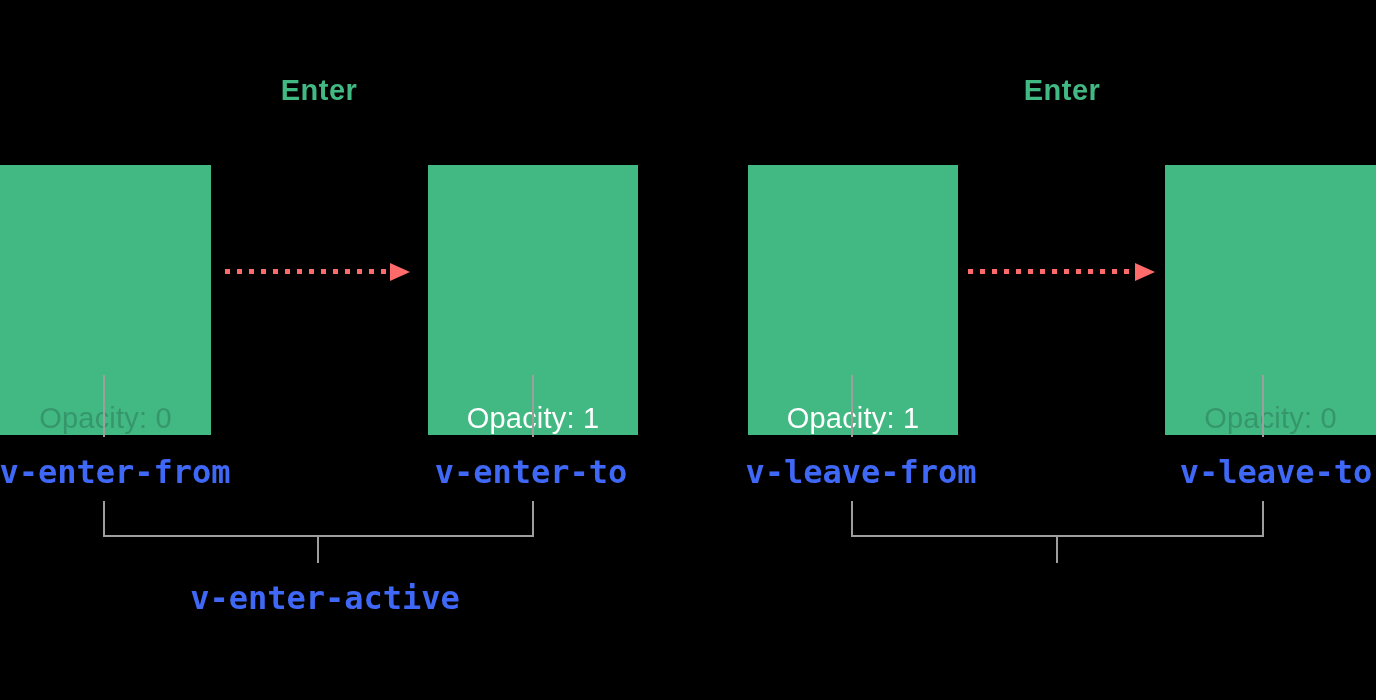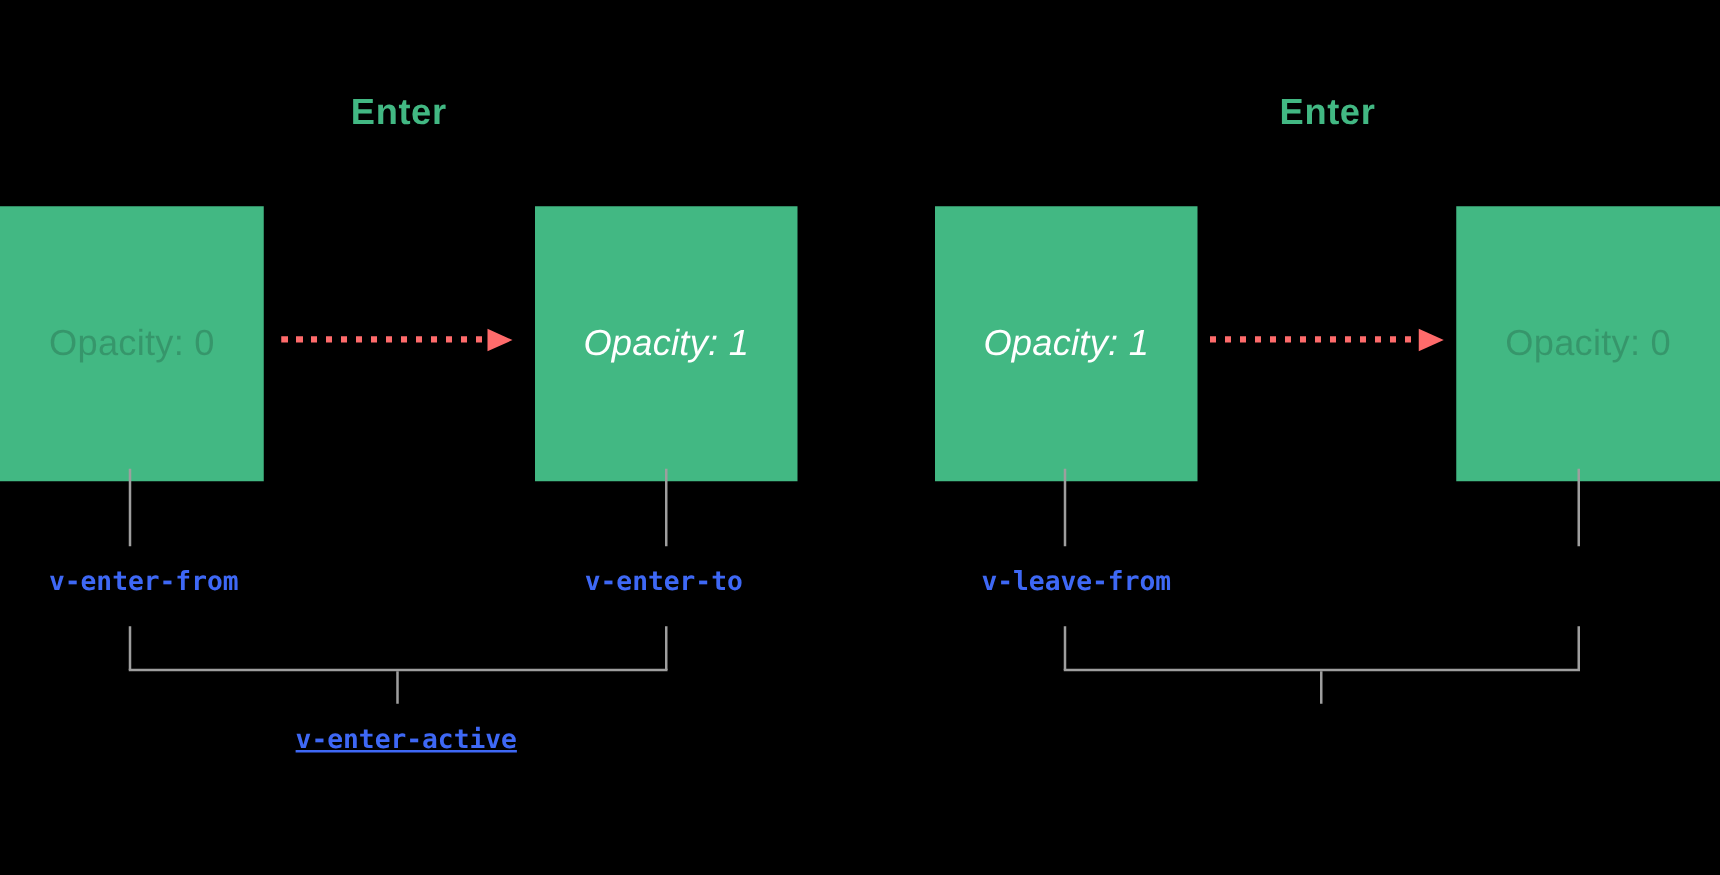--- a/index.html
+++ b/index.html
@@ -30,37 +30,37 @@
     font-weight: 700;
     color: var(--title-green);
     letter-spacing: 0.5px;
   }
   .title-enter { left: 0; width: 638px; }
   .title-leave { left: 748px; width: 628px; }
 
   .box {
     position: absolute;
     top: 165px;
-    height: 220px;
+    height: 270px;
     background: var(--box-green);
     display: flex;
-    align-items: center;
+    align-items: flex-end;
     justify-content: center;
   }
   .box span {
     font-size: 29px;
     font-weight: 500;
     letter-spacing: 0.2px;
     white-space: nowrap;
   }
   .box-1 { left: 0; width: 211px; }
   .box-2 { left: 428px; width: 210px; }
   .box-3 { left: 748px; width: 210px; }
   .box-4 { left: 1165px; width: 211px; }
-  .label-solid { color: var(--box-text-white); font-style: italic; }
+  .label-solid { color: var(--box-text-white); }
   .label-faded { color: var(--box-text-faded); }
 
   .arrow-dashes {
     position: absolute;
     top: 269px;
     height: 5px;
     background: repeating-linear-gradient(90deg,
       var(--arrow-red) 0 5px, transparent 5px 12px);
   }
   .arrow-dashes-1 { left: 225px; width: 165px; }
@@ -85,21 +85,21 @@
   .drop-1 { left: 103px; }
   .drop-2 { left: 532px; }
   .drop-3 { left: 851px; }
   .drop-4 { left: 1262px; }
 
   .mono-label {
     position: absolute;
     transform: translateX(-50%);
     font-family: "DejaVu Sans Mono", "Liberation Mono", monospace;
     font-weight: 700;
-    font-size: 21px;
+    font-size: 32px;
     color: var(--class-blue);
     white-space: nowrap;
   }
   .class-row { top: 453px; }
   .cl-enter-from { left: 115px; }
   .cl-enter-to   { left: 531px; text-align: center; }
   .cl-leave-from { left: 861px; }
   .cl-leave-to   { left: 1276px; }
 
   .stub { top: 501px; height: 35px; }
@@ -115,21 +115,21 @@
     background: var(--line-gray);
   }
   .hline-enter { left: 103px; width: 431px; }
   .hline-leave { left: 851px; width: 413px; }
 
   .center-stub { top: 537px; height: 26px; }
   .center-stub-enter { left: 317px; }
   .center-stub-leave { left: 1056px; }
 
   .active-row { top: 579px; }
-  .cl-enter-active { left: 325px; text-decoration: underline; }
+  .cl-enter-active { left: 325px; }
   .cl-leave-active { left: 1055px; }
 </style>
 </head>
 <body>
 
 <div class="canvas">
 
   <div class="group-title title-enter">Enter</div>
   <div class="group-title title-leave">Enter</div>
 
@@ -153,20 +153,21 @@
   <div class="arrow-head arrow-head-2"></div>
 
   <div class="vline drop drop-1"></div>
   <div class="vline drop drop-2"></div>
   <div class="vline drop drop-3"></div>
   <div class="vline drop drop-4"></div>
 
   <div class="mono-label class-row cl-enter-from">v-enter-from</div>
   <div class="mono-label class-row cl-enter-to">v-enter-to</div>
   <div class="mono-label class-row cl-leave-from">v-leave-from</div>
+  <div class="mono-label class-row cl-leave-to">v-leave-to</div>
 
   <div class="vline stub stub-1"></div>
   <div class="vline stub stub-2"></div>
   <div class="hline hline-enter"></div>
   <div class="vline center-stub center-stub-enter"></div>
 
   <div class="vline stub stub-3"></div>
   <div class="vline stub stub-4"></div>
   <div class="hline hline-leave"></div>
   <div class="vline center-stub center-stub-leave"></div>

